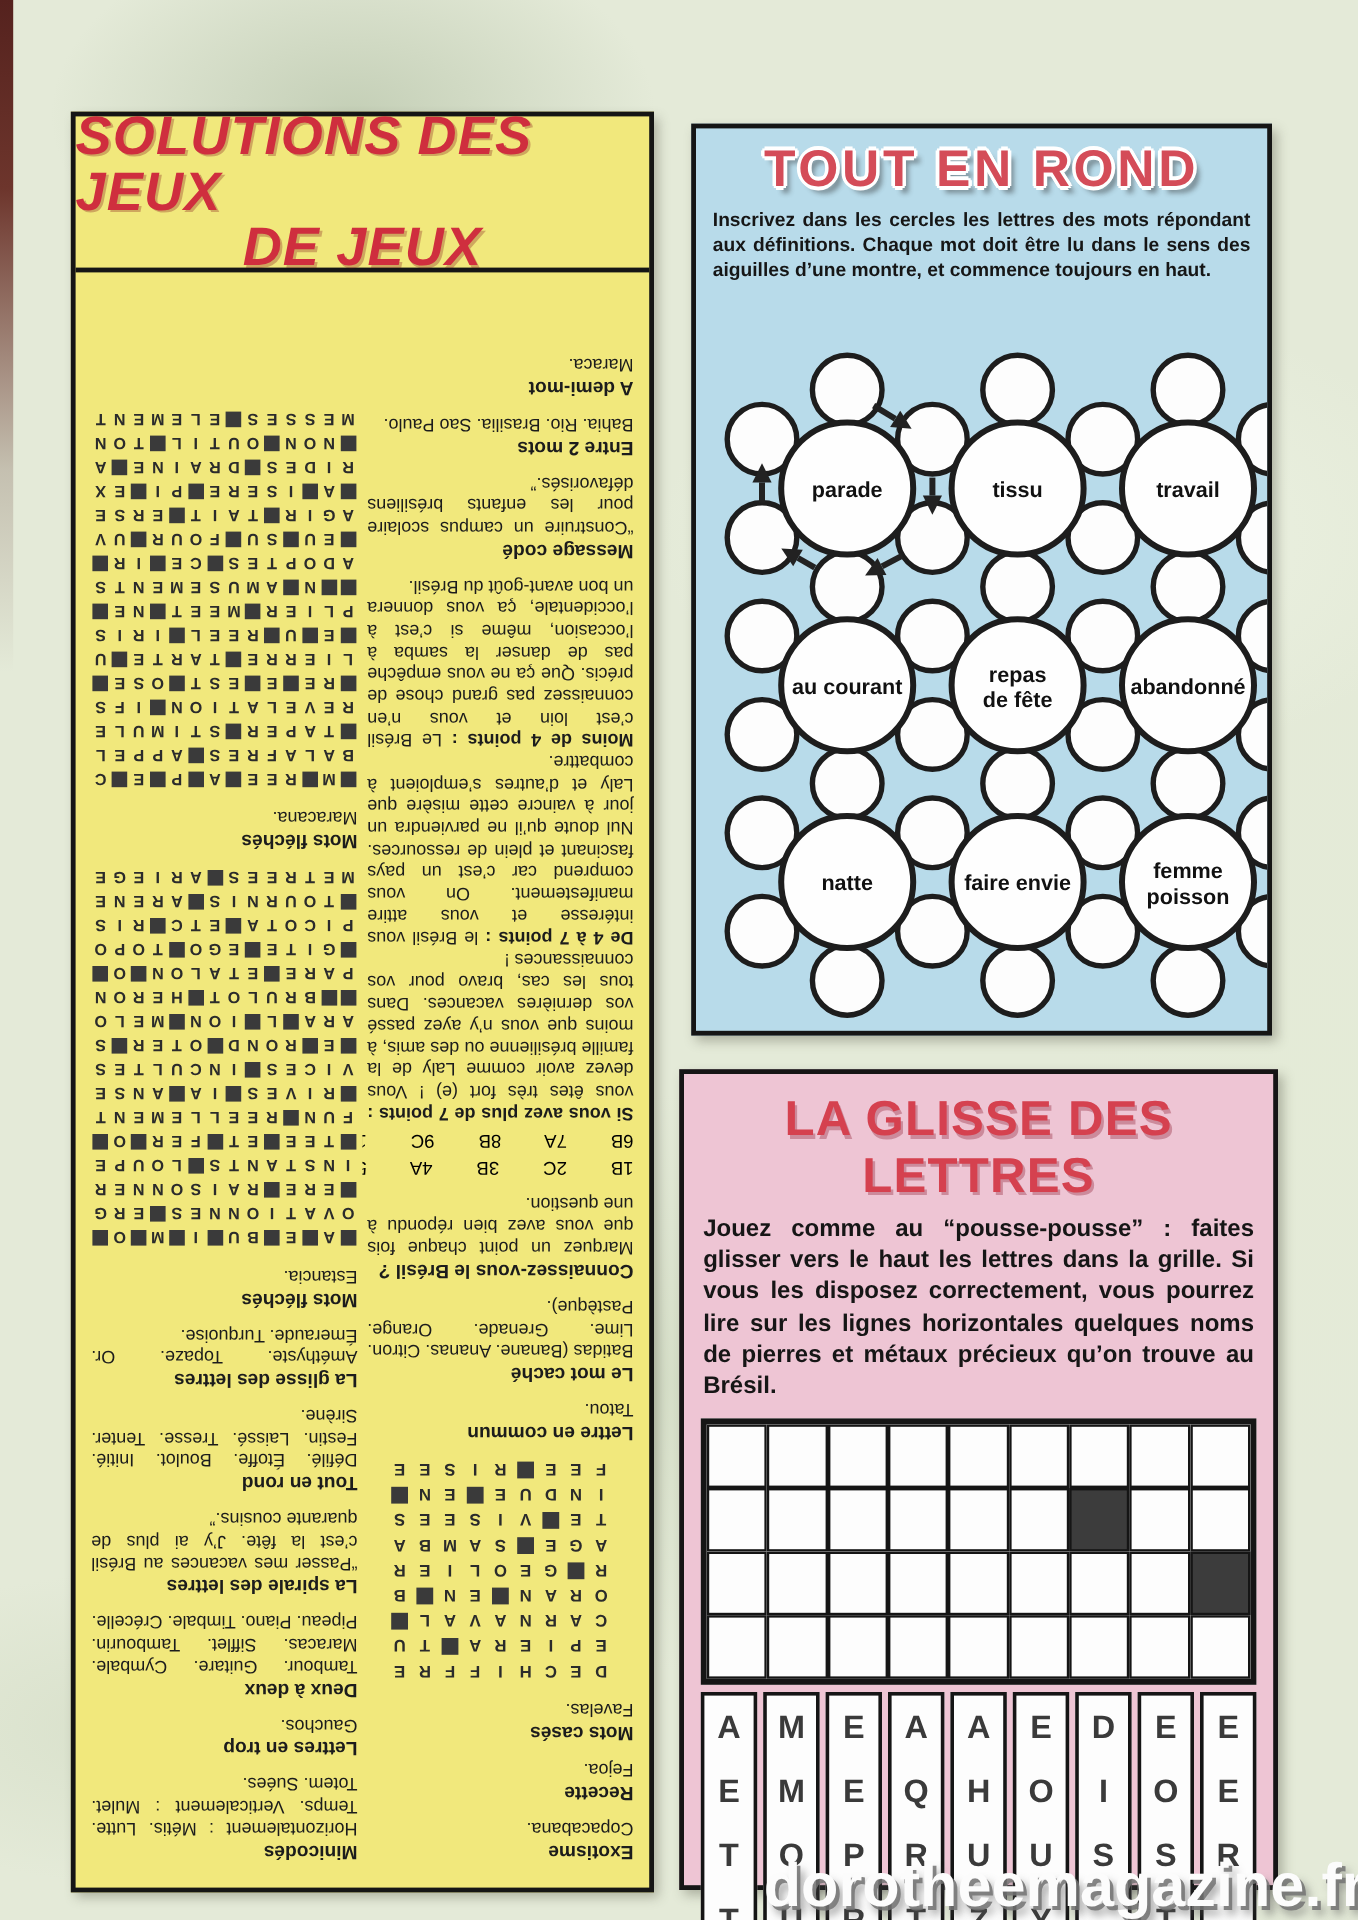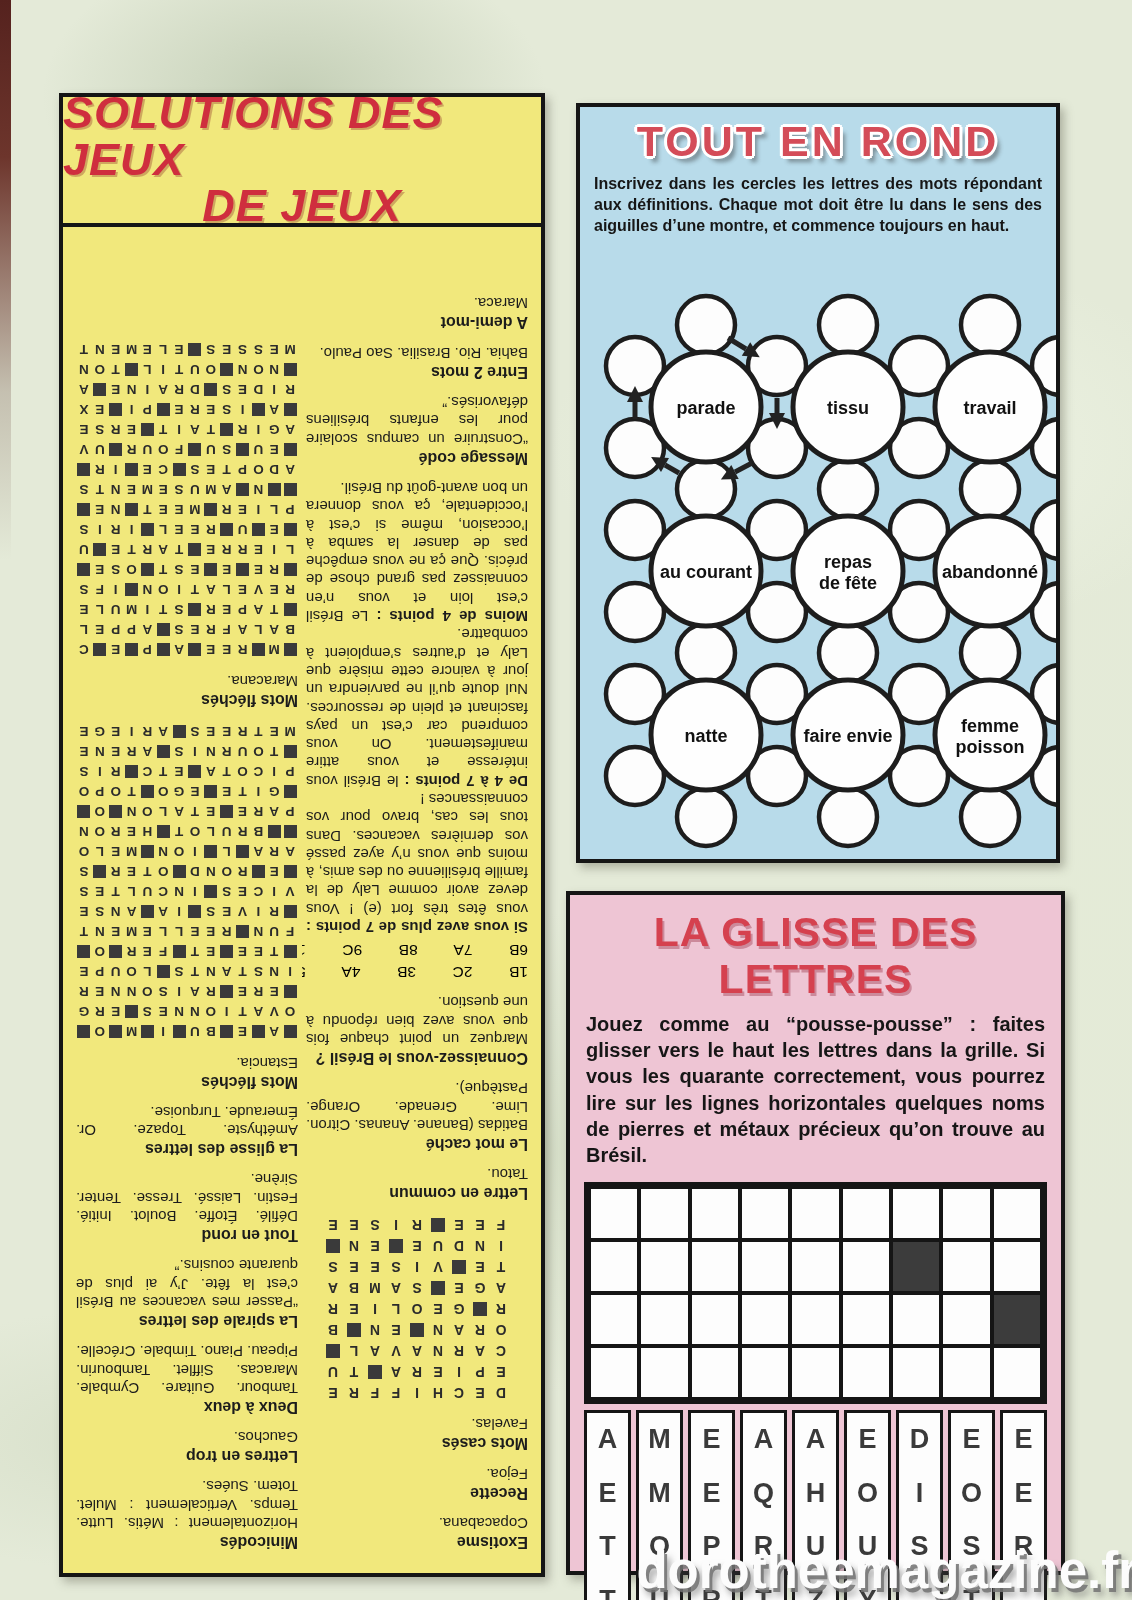--- a/index.html
+++ b/index.html
@@ -842,21 +842,21 @@
       <polygon points="89.0,351.1 81.0,364.9 71.1,350.1" fill="#222"></polygon>
       <line x1="55" y1="312" x2="55" y2="295" stroke="#222" stroke-width="5"></line>
       <polygon points="63.0,295.0 47.0,295.0 55.0,279.0" fill="#222"></polygon>
     </svg>
   <h2 class="btitle">TOUT EN ROND</h2>
   <p class="bintro">Inscrivez dans les cercles les lettres des mots répondant aux définitions. Chaque mot doit être lu dans le sens des aiguilles d’une montre, et commence toujours en haut.</p>
 </section>
 
 <section class="panel pink">
   <h2 class="ptitle">LA GLISSE DES LETTRES</h2>
-  <p class="pintro">Jouez comme au “pousse-pousse” : faites glisser vers le haut les lettres dans la grille. Si vous les quarante correctement, vous pourrez lire sur les lignes horizontales quelques noms de pierres et métaux précieux qu’on trouve au Brésil.</p>
+  <p class="pintro">Jouez comme au “pousse-pousse” : faites glisser vers le haut les lettres dans la grille. Si vous les disposez correctement, vous pourrez lire sur les lignes horizontales quelques noms de pierres et métaux précieux qu’on trouve au Brésil.</p>
   <div class="pgrid" id="pgrid">
       <div class="pcell"></div>
       <div class="pcell"></div>
       <div class="pcell"></div>
       <div class="pcell"></div>
       <div class="pcell"></div>
       <div class="pcell"></div>
       <div class="pcell"></div>
       <div class="pcell"></div>
       <div class="pcell"></div>

